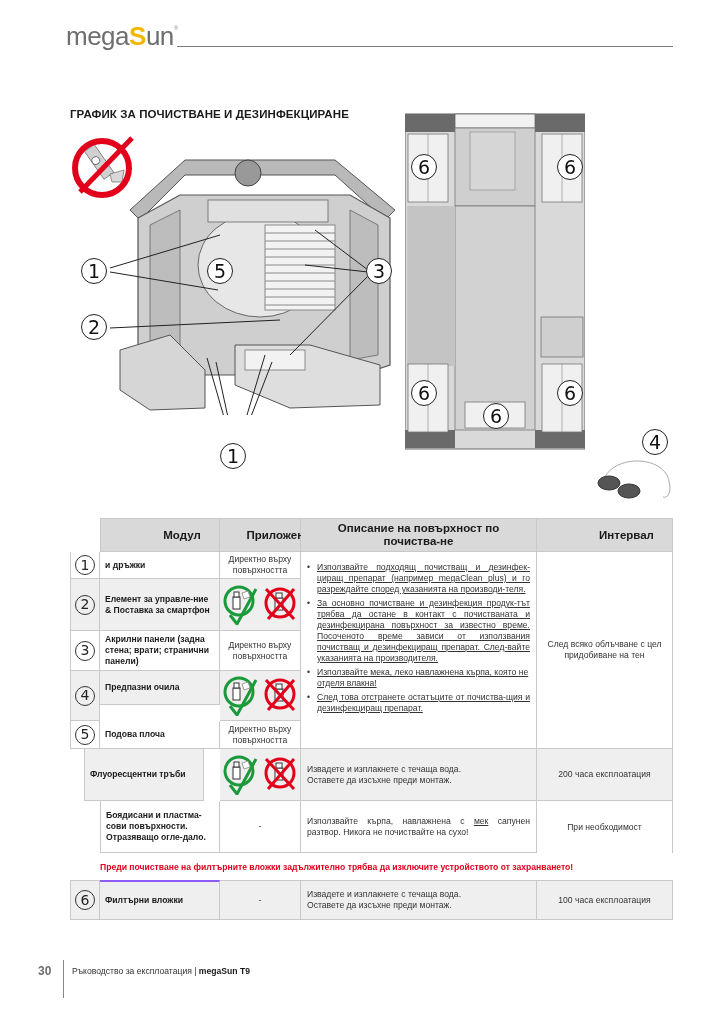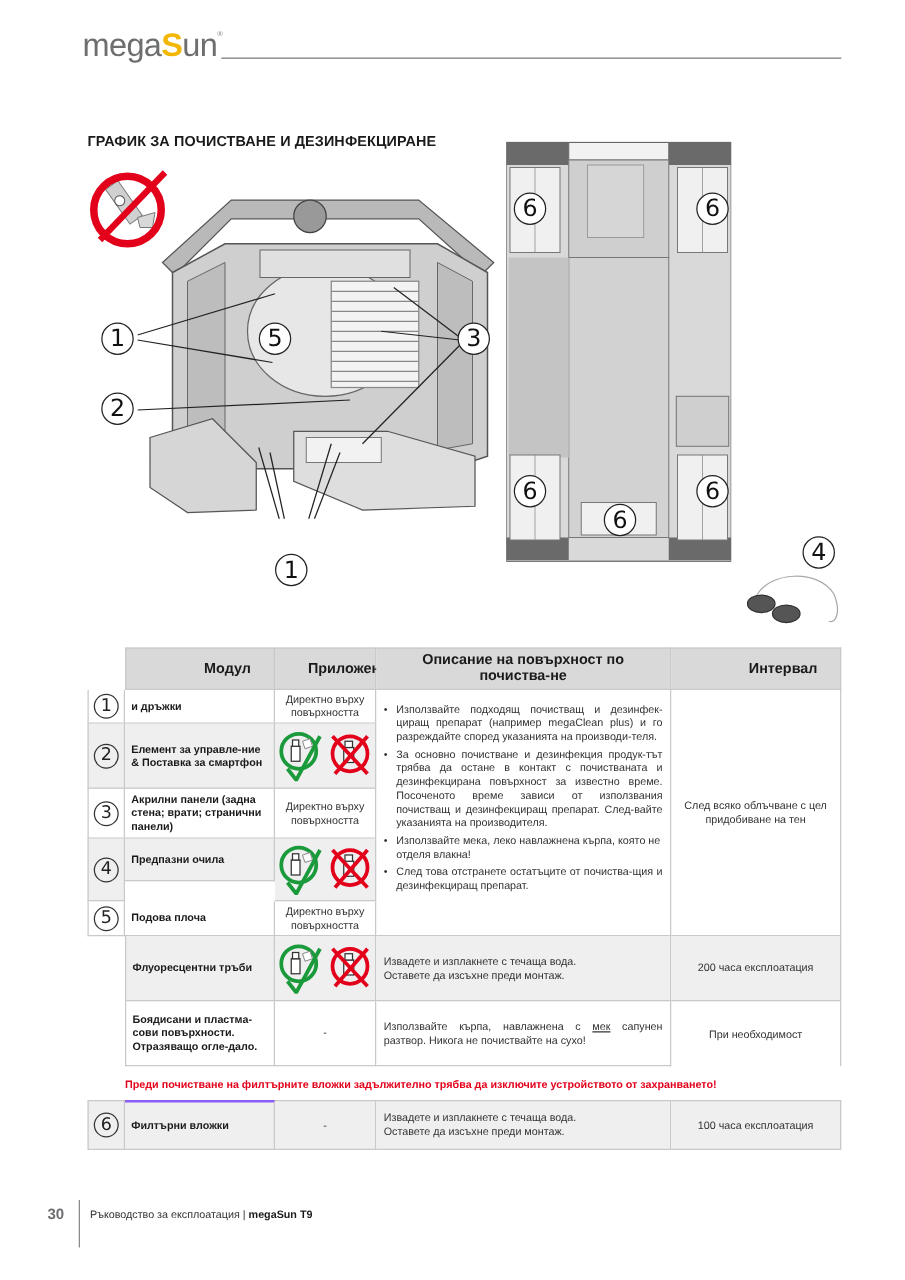--- a/index.html
+++ b/index.html
@@ -27,21 +27,21 @@
   .cell { position: absolute; border-right: 1px solid #c9c9c9; border-bottom: 1px solid #c9c9c9; display: flex; align-items: center; font-size: 8.6px; line-height: 11px; }
   .hdr { background: #d9d9d9; font-weight: bold; font-size: 11.5px; justify-content: center; text-align: center; color: #1a1a1a; line-height: 13px; padding-left: 44px; }
   .numcell { justify-content: center; border-left: 1px solid #c9c9c9; }
   .num { width: 20px; height: 20px; border: 1px solid #333; border-radius: 50%; display: flex; align-items: center; justify-content: center; font-size: 14px; font-family: "DejaVu Sans", sans-serif; color: #222; }
   .mod { font-weight: bold; padding-left: 5px; padding-right: 4px; }
   .app { justify-content: center; text-align: center; color: #333; }
   .desc { padding: 0 6px; color: #333; text-align: justify; }
   .intv { justify-content: center; text-align: center; color: #333; }
   .gray { background: #efefef; }
   .desc ul { list-style: none; }
-  .desc li { position: relative; padding-left: 10px; margin-bottom: 3px; text-align: justify; }
+  .desc li { position: relative; padding-left: 10px; margin-bottom: 3px; text-align: justify; text-decoration: underline; }
   .desc li::before { content: "•"; position: absolute; left: 0; top: 0; }
   .warn { position: absolute; left: 100px; top: 862px; font-size: 8.6px; font-weight: bold; color: #e3001b; }
 
   .icons { display: flex; gap: 4px; align-items: center; justify-content: center; width: 100%; }
 
   
   .pg { position: absolute; left: 38px; top: 964px; font-size: 12px; font-weight: bold; color: #6d6e70; }
   .footer-rule { position: absolute; left: 63px; top: 960px; width: 1px; height: 38px; background: #888; }
   .footer-text { position: absolute; left: 72px; top: 966px; font-size: 8.6px; color: #333; }
   .footer-text b { color: #1a1a1a; }
@@ -231,21 +231,21 @@
   <div class="cell desc" style="left:231px;top:34px;width:236px;height:197px;align-items:flex-start;padding-top:10px">
     <ul>
       <li>Използвайте подходящ почистващ и дезинфек-циращ препарат (например megaClean plus) и го разреждайте според указанията на производи-теля.</li>
       <li>За основно почистване и дезинфекция продук-тът трябва да остане в контакт с почистваната и дезинфекцирана повърхност за известно време. Посоченото време зависи от използвания почистващ и дезинфекциращ препарат. След-вайте указанията на производителя.</li>
       <li style="text-align:left">Използвайте мека, леко навлажнена кърпа, която не отделя влакна!</li>
       <li>След това отстранете остатъците от почиства-щия и дезинфекциращ препарат.</li>
     </ul>
   </div>
   <div class="cell intv" style="left:467px;top:34px;width:136px;height:197px;padding:0 4px">След всяко облъчване с цел придобиване на тен</div>
 
-  <div class="cell mod gray" style="left:30px;top:231px;width:120px;height:52px;border-left:1px solid #c9c9c9">Флуоресцентни тръби</div>
+  <div class="cell mod gray" style="left:14px;top:231px;width:120px;height:52px;border-left:1px solid #c9c9c9">Флуоресцентни тръби</div>
   <div class="cell gray" style="left:150px;top:231px;width:81px;height:52px">
     <div class="icons">
       <svg width="36" height="40" viewBox="0 0 36 40">
           <circle cx="17" cy="16" r="14" fill="none" stroke="#1b9a3b" stroke-width="3"></circle>
           <rect x="11" y="12" width="7" height="12" fill="#fff" stroke="#333" stroke-width="1"></rect>
           <rect x="12" y="7" width="5" height="5" fill="#fff" stroke="#333" stroke-width="1"></rect>
           <path d="M20,8 l6,-2 l2,6 l-6,2z" fill="#fff" stroke="#888" stroke-width="0.8"></path>
           <path d="M8,30 L15,39 L34,4" fill="none" stroke="#1b9a3b" stroke-width="3"></path>
         </svg>
       <svg width="36" height="40" viewBox="0 0 36 40">

